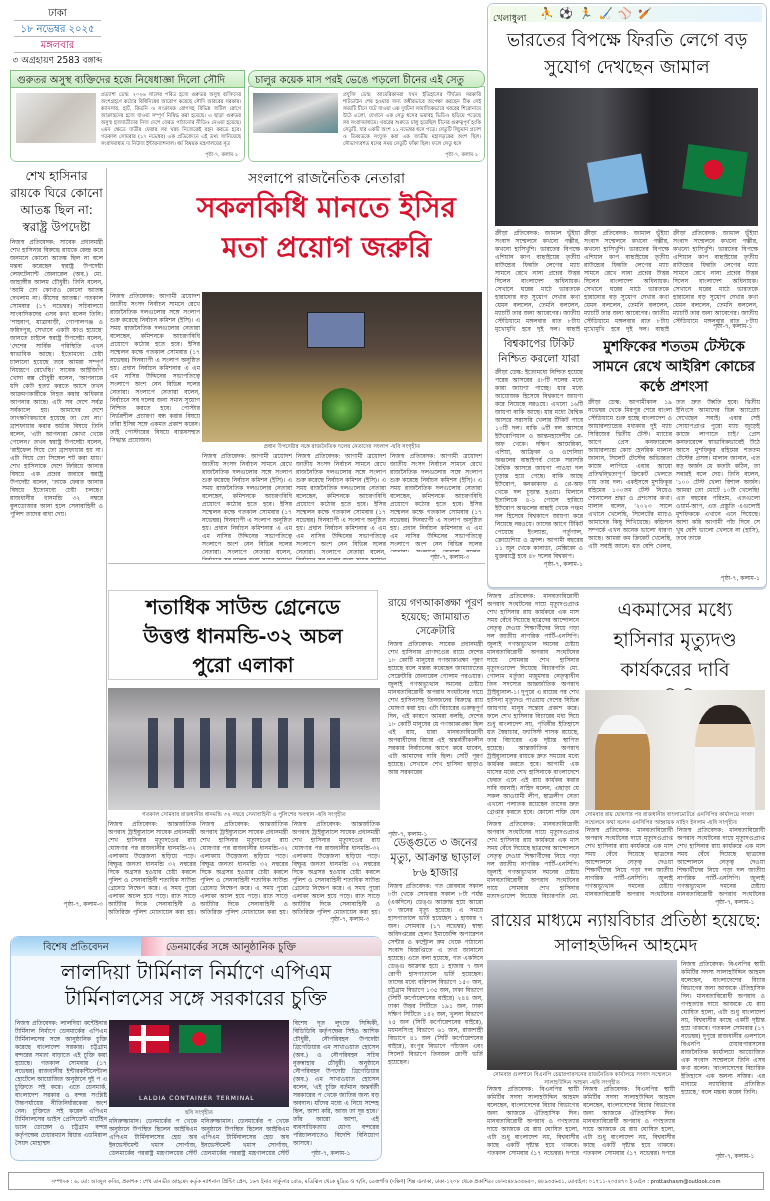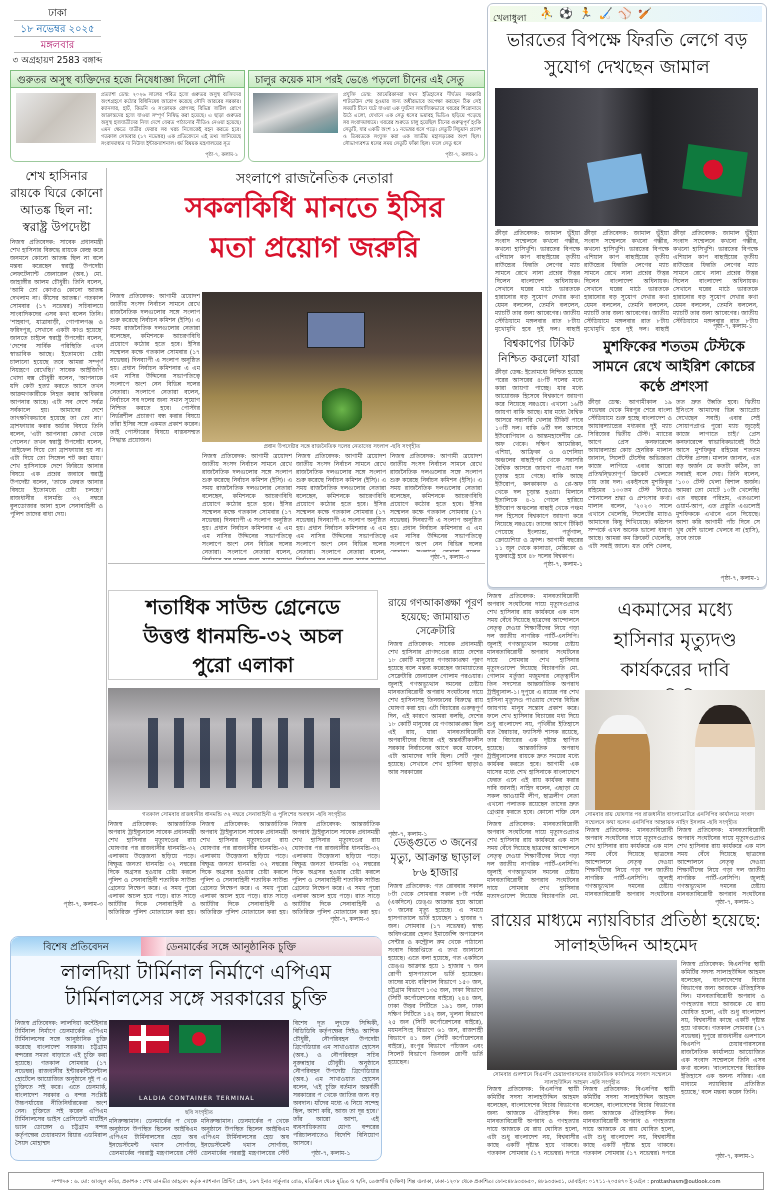--- a/index.html
+++ b/index.html
@@ -29,34 +29,34 @@
   </div>
 </div>
 
 <div class="abs box" style="left:10px;top:86px;width:235px;height:76px;border-radius:0 0 6px 6px;">
   <div class="abs gbar" style="left:-1px;top:-17px;width:235px;height:18px;font-size:10px;">গুরুতর অসুস্থ ব্যক্তিদের হজে নিষেধাজ্ঞা দিলো সৌদি</div>
   <div class="abs photo" style="left:5px;top:6px;width:80px;height:50px;background:linear-gradient(135deg,#e8e8e8,#c9c4bd 50%,#e0ddd8);"></div>
   <div class="abs txt" style="left:90px;top:4px;width:140px;height:56px;font-size:5px;line-height:7px;">প্রত্যাশা ডেস্ক: ২০২৬ সালের পবিত্র হজে গুরুতর অসুস্থ ব্যক্তিদের অংশগ্রহণে কঠোর বিধিনিষেধ আরোপ করেছে সৌদি আরবের সরকার। ক্যানসার, হার্ট, কিডনি ও সংক্রামক রোগসহ বিভিন্ন জটিল রোগে আক্রান্তদের হজে যাওয়া সম্পূর্ণ নিষিদ্ধ করা হয়েছে। এ ছাড়া গুরুতর অসুস্থ হজযাত্রীদের নিজ দেশে ফেরত পাঠানোর নীতিও নেওয়া হয়েছে। এমন ক্ষেত্রে যাত্রীর ফেরার সব খরচ নিজেকেই বহন করতে হবে। গতকাল সোমবার (১৭ নভেম্বর) এক প্রতিবেদনে এই তথ্য জানিয়েছে সংবাদমাধ্যম দ্য নিউজ ইন্টারন্যাশনাল। ধর্ম বিষয়ক মন্ত্রণালয়ের সূত্র</div>
   <div class="abs txt" style="right:6px;bottom:3px;font-size:5px;">পৃষ্ঠা-৭, কলাম-১</div>
 </div>
 <div class="abs box" style="left:248px;top:86px;width:237px;height:76px;border-radius:0 0 6px 6px;">
-  <div class="abs gbar" style="left:-1px;top:-17px;width:237px;height:18px;font-size:10px;">চালুর কয়েক মাস পরই ভেঙে পড়লো চীনের এই সেতু</div>
+  <div class="abs gbar" style="left:-1px;top:-17px;width:237px;height:18px;font-size:10px;border-radius:8px;">চালুর কয়েক মাস পরই ভেঙে পড়লো চীনের এই সেতু</div>
   <div class="abs photo" style="left:4px;top:6px;width:85px;height:40px;background:linear-gradient(160deg,#7c8a92,#dcdcdc 45%,#9aa6a8 70%,#5c8f95);"></div>
   <div class="abs txt" style="left:94px;top:4px;width:138px;height:56px;font-size:5px;line-height:7px;">প্রযুক্তি ডেস্ক: আমেরিকানরা যখন ইতিহাসের দীর্ঘতম সরকারি শাটডাউন শেষ হওয়ার জন্য অধীরভাবে অপেক্ষা করছেন ঠিক সেই সময়টি চীনে ঘটে যাওয়া এক দুর্ঘটনা সামাজিকভাবে খবরের শিরোনামে উঠে এলো, যেখানে এক সেতু ধসের ভয়াবহ ভিডিও ছড়িয়ে পড়েছে সব সংবাদমাধ্যমে। খবরের শুরুতে চালু হয়েছিল চীনের গুরুত্বপূর্ণ হংকি সেতুটি, যার একটি অংশ ১১ নভেম্বর ধসে পড়ে। সেতুটি সিচুয়ান প্রদেশ ও তিব্বতকে সংযুক্ত করা এক জাতীয় মহাসড়কের অংশ ছিল। সৌভাগ্যবশত ধসের সময় সেতুটি ফাঁকা ছিল। ফলে সেতু ধসে</div>
   <div class="abs txt" style="right:6px;bottom:3px;font-size:5px;">পৃষ্ঠা-৭, কলাম-১</div>
 </div>
 
 <div class="abs" style="left:10px;top:168px;width:93px;height:755px;">
   <div style="font-size:12px;line-height:17px;text-align:center;color:#111;">শেখ হাসিনার রায়কে ঘিরে কোনো আতঙ্ক ছিল না: স্বরাষ্ট্র উপদেষ্টা</div>
   <div class="txt" style="height:662px;margin-top:2px;">নিজস্ব প্রতিবেদক: সাবেক প্রধানমন্ত্রী শেখ হাসিনার বিরুদ্ধে রায়কে কেন্দ্র করে জনমনে কোনো আতঙ্ক ছিল না বলে মন্তব্য করেছেন স্বরাষ্ট্র উপদেষ্টা লেফটেন্যান্ট জেনারেল (অব.) মো. জাহাঙ্গীর আলম চৌধুরী। তিনি বলেন, 'আমি তো কোথাও কোনো আতঙ্ক দেখলাম না। কীসের আতঙ্ক।' গতকাল সোমবার (১৭ নভেম্বর) সচিবালয়ে সাংবাদিকদের এসব কথা বলেন তিনি। 'শাহবাগ, যাত্রাবাড়ী, গোপালগঞ্জ ও ফরিদপুর, সেখানে একটা কাণ্ড হয়েছে' জানতে চাইলে স্বরাষ্ট্র উপদেষ্টা বলেন, 'দেশের সার্বিক পরিস্থিতি এখন স্বাভাবিক আছে। ইতোমধ্যে চেষ্টা চালানো হয়েছে তবে আমরা সম্পূর্ণ নিয়ন্ত্রণে রেখেছি।' সাবেক আইজিপি খোদা বক্স চৌধুরী বলেন, 'আপনাকে যদি কেউ হত্যা করতে আসে তখন আক্রমণকারীকে নিহত করার অধিকার আপনার আছে। এটা সব দেশে সর্বত্র সর্বকালে হয়। আমাদের দেশে তাৎক্ষণিকভাবে হয়েছে তা তো না।' ব্রাশফায়ার করার অর্ডার বিষয়ে তিনি বলেন, 'এটা আপনারা কোথা থেকে পেলেন।' তখন স্বরাষ্ট্র উপদেষ্টা বলেন, 'রাইফেল দিয়ে তো ব্রাশফায়ার হয় না। এটা দিয়ে তো সিঙ্গেল শট করা যায়।' শেখ হাসিনাকে দেশে ফিরিয়ে আনার বিষয়ে এক প্রশ্নের জবাবে স্বরাষ্ট্র উপদেষ্টা বলেন, 'তাকে ফেরত আনার বিষয়ে ইতোমধ্যে চেষ্টা চলছে।' রাজধানীর ধানমন্ডি ৩২ নম্বরে বুলডোজার আনা হলে সেনাবাহিনী ও পুলিশ তাদের বাধা দেয়।</div>
   <div class="txt" style="text-align:right;">পৃষ্ঠা-৭, কলাম-৩</div>
 </div>
 <div class="abs rule" style="left:106px;top:168px;width:1px;height:752px;"></div>
 
-<div class="abs" style="left:108px;top:168px;width:377px;height:400px;padding-left:36px;">
+<div class="abs" style="left:120px;top:168px;width:377px;height:400px;padding-left:36px;">
   <div style="font-size:14px;line-height:20px;text-align:center;">সংলাপে রাজনৈতিক নেতারা</div>
   <div class="redhead" style="font-size:28px;line-height:40px;">সকলকিধি মানতে ইসির</div>
   <div class="redhead" style="font-size:28px;line-height:40px;">মতা প্রয়োগ জরুরি</div>
 </div>
 <div class="abs txt" style="left:110px;top:292px;width:90px;height:268px;">নিজস্ব প্রতিবেদক: আগামী ত্রয়োদশ জাতীয় সংসদ নির্বাচন সামনে রেখে রাজনৈতিক দলগুলোর সঙ্গে সংলাপ শুরু করেছে নির্বাচন কমিশন (ইসি)। এ সময় রাজনৈতিক দলগুলোর নেতারা বলেছেন, কমিশনকে আচরণবিধি প্রয়োগে কঠোর হতে হবে। ইসির সম্মেলন কক্ষে গতকাল সোমবার (১৭ নভেম্বর) দিনব্যাপী এ সংলাপ অনুষ্ঠিত হয়। প্রধান নির্বাচন কমিশনার এ এম এম নাসির উদ্দিনের সভাপতিত্বে সংলাপে অংশ নেন বিভিন্ন দলের নেতারা। সংলাপে নেতারা বলেন, নির্বাচনে সব দলের জন্য সমান সুযোগ নিশ্চিত করতে হবে। পোস্টার নির্ভরশীল প্রচারণা বন্ধ করার বিষয়ে তাঁরা ইসির সঙ্গে একমত প্রকাশ করেন। তাই পোস্টারের বিষয়ে বাস্তবসম্মত সিদ্ধান্ত প্রয়োজন।</div>
 <div class="abs photo" style="left:202px;top:292px;width:280px;height:150px;background:linear-gradient(180deg,#3b3430 0,#5a4a40 40%,#a0884f 70%,#c8b07a 100%);">
   <div class="abs" style="left:105px;top:20px;width:58px;height:36px;background:#6d7fa8;border:1px solid #222;"></div>
   <div class="abs" style="left:120px;top:95px;width:40px;height:45px;background:radial-gradient(circle,#6bb54a,#2e6b22 70%,transparent 72%);"></div>
 </div>
 <div class="abs caption" style="left:202px;top:443px;width:280px;">প্রধান উপদেষ্টার সঙ্গে রাজনৈতিক দলের নেতাদের সংলাপ -ছবি সংগৃহীত</div>

